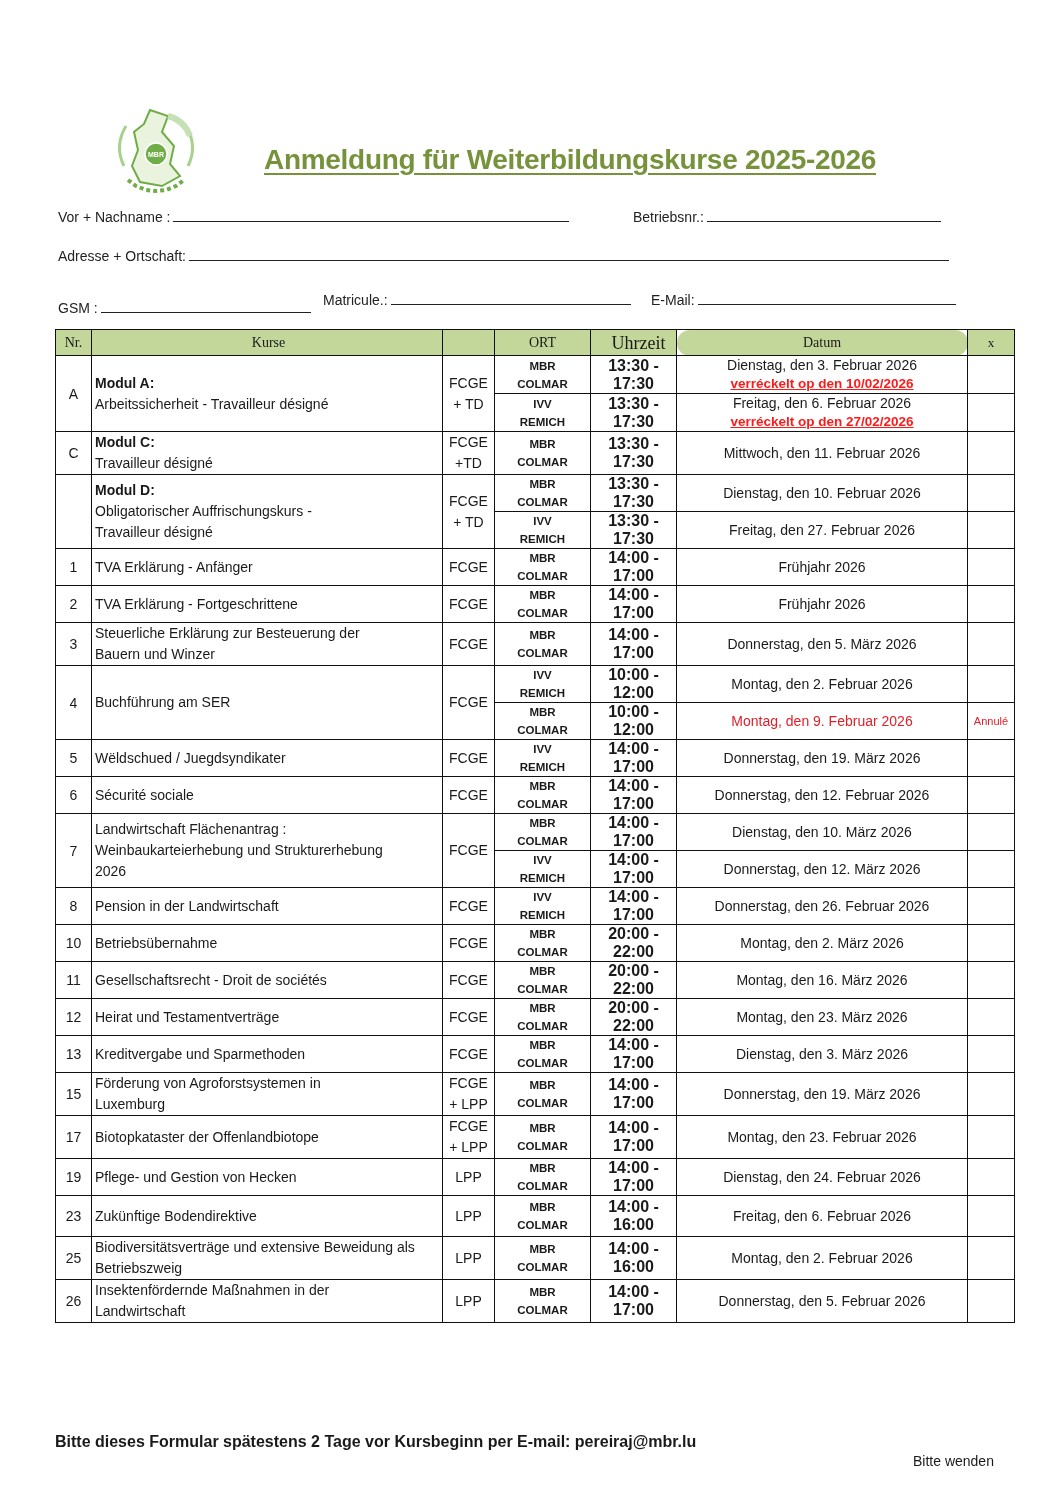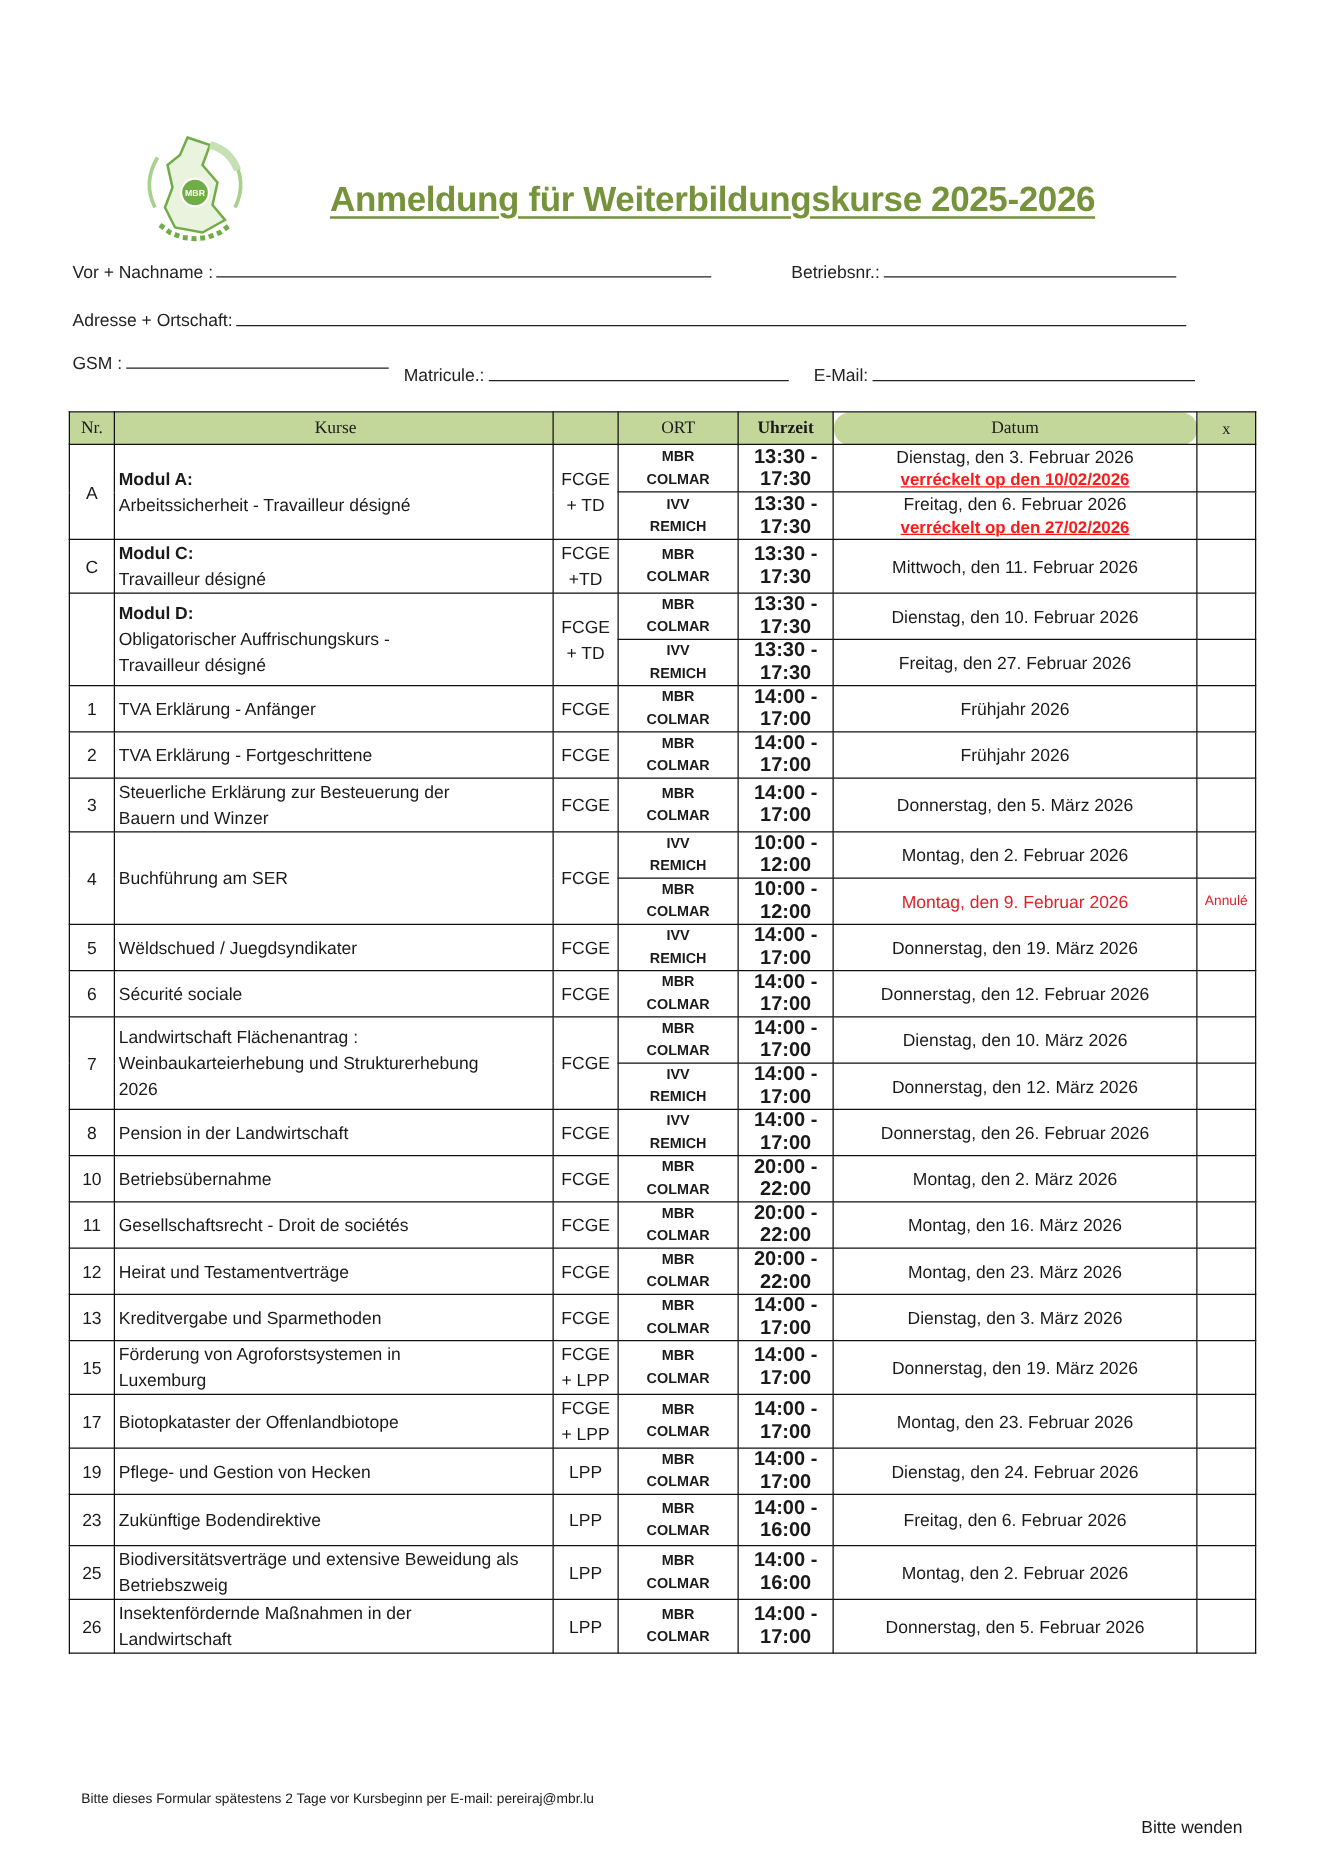--- a/index.html
+++ b/index.html
@@ -21,21 +21,21 @@
   .c-org { width:51px; text-align:center; line-height:21px; }
   .c-ort { width:95px; text-align:center; font-weight:bold; font-size:11.5px; line-height:18px; }
   .c-time { width:75px; text-align:center; font-weight:bold; font-size:16px; line-height:18px; }
   .c-date { width:290px; text-align:center; line-height:18px;border-radius:13px; }
   .c-x { width:46px; text-align:center; font-size:11px; }
   .red { color:#e0202a; }
   .redbold { color:#ff1a1a; font-weight:bold; text-decoration:underline; font-size:13.5px; }
   .annule { color:#e0202a; font-size:11px; }
   .bold { font-weight:bold; }
 
-  .footer { position:absolute; left:65px; top:1433px; font-size:11px; font-weight:normal; white-space:nowrap; }
+  .footer { position:absolute; left:55px; top:1433px; font-size:16px; font-weight:bold; white-space:nowrap; }
   .turn { position:absolute; left:913px; top:1453px; font-size:14px; white-space:nowrap; }
 </style>
 </head>
 <body>
 
 <div class="logo">
   <svg width="92" height="88" viewBox="0 0 92 88">
     <path d="M14 60 Q4 40 16 20" stroke="#a9d18e" stroke-width="3" fill="none"></path>
     <path d="M78 60 Q88 40 76 20" stroke="#a9d18e" stroke-width="3" fill="none"></path>
     <path d="M40 4 L58 10 L52 26 L64 40 L60 58 L70 70 L52 80 L30 76 L22 60 L28 44 L24 26 L34 18 Z" fill="#eaf3de" stroke="#70ad47" stroke-width="2"></path>
@@ -50,38 +50,38 @@
 
 <div class="field" style="left:58px; top:207px;">
   <span>Vor + Nachname :</span><span class="line" style="width:396px;"></span>
 </div>
 <div class="field" style="left:633px; top:207px;">
   <span>Betriebsnr.:</span><span class="line" style="width:234px;"></span>
 </div>
 <div class="field" style="left:58px; top:246px;">
   <span>Adresse + Ortschaft:</span><span class="line" style="width:760px;"></span>
 </div>
-<div class="field" style="left:58px; top:280px;">
+<div class="field" style="left:58px; top:298px;">
   <span>GSM :</span><span class="line" style="width:210px;"></span>
 </div>
 <div class="field" style="left:323px; top:290px;">
   <span>Matricule.:</span><span class="line" style="width:240px;"></span>
 </div>
 <div class="field" style="left:651px; top:290px;">
   <span>E-Mail:</span><span class="line" style="width:258px;"></span>
 </div>
 
 <table class="courses">
   <thead>
     <tr>
       <th class="c-nr">Nr.</th>
       <th class="c-kurse" style="text-align:center;">Kurse</th>
       <th class="c-org"></th>
       <th class="c-ort" style="font-weight:normal;font-size:14px;">ORT</th>
-      <th class="c-time" style="font-weight:bold;font-size:14px;">Uhrzeit</th>
+      <th class="c-time" style="font-weight:normal;font-size:18px;padding-left:10px;">Uhrzeit</th>
       <th class="c-date">Datum</th>
       <th class="c-x" style="font-size:13px;">x</th>
     </tr>
   </thead>
   <tbody id="tbody">
       <tr style="height: 36px;">
         <td class="c-nr" rowspan="2">A</td>
         <td class="c-kurse" rowspan="2"><span class="bold">Modul A:</span><br><span>Arbeitssicherheit - Travailleur désigné</span></td>
         <td class="c-org" rowspan="2"><span>FCGE</span><br><span>+ TD</span></td>
         <td class="c-ort"><span>MBR</span><br><span>COLMAR</span></td>

